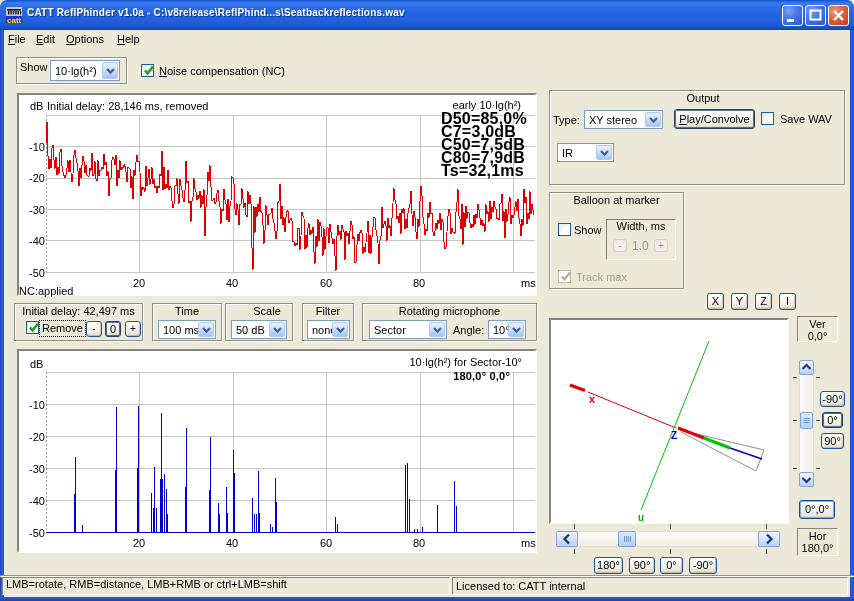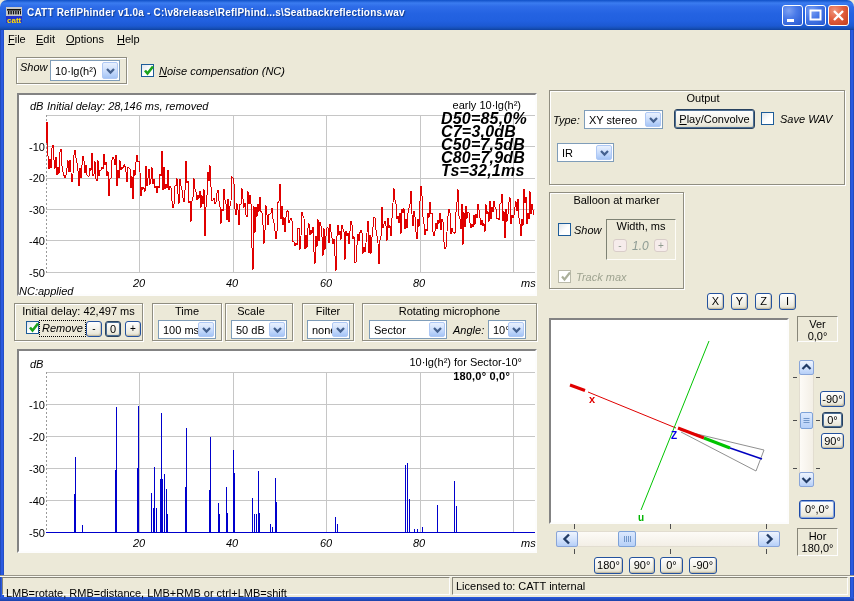--- a/index.html
+++ b/index.html
@@ -14,21 +14,21 @@
 .tbtn{position:absolute;top:5px;width:21px;height:21px;border:1px solid #fff;border-radius:3px;}
 .tbtn svg{position:absolute;left:0;top:0;}
 #bmin{left:782px;background:radial-gradient(circle at 30% 25%,#7da1f2 0%,#4a7ae8 40%,#2557d0 100%);}
 #bmax{left:805px;background:radial-gradient(circle at 30% 25%,#7da1f2 0%,#4a7ae8 40%,#2557d0 100%);}
 #bcls{left:828px;background:radial-gradient(circle at 30% 25%,#f0977e 0%,#e25f3e 45%,#c33d1c 100%);}
 #menu{position:absolute;left:4px;top:30px;width:846px;height:19px;background:#ece9d8;}
 .mi{position:absolute;top:3px;font-size:11px;}
 .grp{position:absolute;border:1px solid #908e81;box-shadow:1px 1px 0 #fff,inset 1px 1px 0 #fff;}
 .gt{position:absolute;width:100%;top:2px;text-align:center;white-space:nowrap;}
 .chart{position:absolute;background:#fff;border-style:solid;border-width:2px;border-color:#838383 #fdfdfd #fdfdfd #838383;}
-.lbl{position:absolute;white-space:nowrap;font-style:italic;}
+.lbl{position:absolute;white-space:nowrap;}
 .rlbl{position:absolute;white-space:nowrap;text-align:right;}
 .ylab{position:absolute;width:27px;text-align:right;}
 .combo{position:absolute;background:#fff;border:1px solid #7f9db9;}
 .combo>span{position:absolute;left:4px;top:50%;transform:translateY(-50%);white-space:nowrap;}
 .carw{position:absolute;right:1px;top:1px;bottom:1px;width:16px;border-radius:2px;border:1px solid #aec8f5;
 background:linear-gradient(180deg,#e9f1fe 0%,#cfe0fc 45%,#b0ccf8 85%,#a5c4f5 100%);}
 .carw svg{position:absolute;left:3px;top:50%;margin-top:-3px;}
 .btn{position:absolute;border:1px solid #24529e;border-radius:3px;color:#000;text-align:center;
 background:linear-gradient(180deg,#ffffff 0%,#f5f4ee 45%,#eceadd 80%,#dcd8c4 100%);
 box-shadow:inset -1px -1px 1px rgba(150,140,110,.45);}
@@ -152,21 +152,21 @@
  <div class="combo" style="left:158px;top:320px;width:58px;height:19px">
       <span>100 ms</span>
    <i class="carw">
         <svg width="9" height="7">
           <path d="M1 1 L4.5 4.6 L8 1" fill="none" stroke="#44618f" stroke-width="2.2"></path>
         </svg>
       </i>
     </div>
 
  <div class="grp" style="left:225px;top:303px;width:68px;height:38px"></div>
- <div class="gt" style="left:225px;top:305px;width:52px">Scale</div>
+ <div class="gt" style="left:241px;top:305px;width:52px">Scale</div>
  <div class="combo" style="left:231px;top:320px;width:56px;height:19px">
       <span>50 dB</span>
    <i class="carw">
         <svg width="9" height="7">
           <path d="M1 1 L4.5 4.6 L8 1" fill="none" stroke="#44618f" stroke-width="2.2"></path>
         </svg>
       </i>
     </div>
 
  <div class="grp" style="left:302px;top:303px;width:52px;height:38px"></div>
@@ -341,18 +341,18 @@
       </svg></div>
  <div class="btn" style="left:820px;top:391px;width:25px;height:16px;line-height:14px">-90°</div>
  <div class="btn def" style="left:822px;top:412px;width:21px;height:16px;line-height:14px">0°</div>
  <div class="btn" style="left:821px;top:433px;width:23px;height:16px;line-height:14px">90°</div>
  <div class="btn blu" style="left:799px;top:500px;width:36px;height:19px;line-height:17px">0°,0°</div>
  <div class="sunk" style="left:797px;top:528px;width:41px;height:28px;line-height:12px;padding-top:1px">Hor<br>180,0°</div>
 
  <div class="abs" style="left:0px;top:575px;width:854px;height:1px;background:#9a978a"></div>
     <div class="abs" style="left:0px;top:576px;width:854px;height:1px;background:#fafaf2"></div>
  <div class="sunk" style="left:2px;top:577px;width:448px;height:18px;text-align:left;background:#ece9d8">
-      <div style="margin:9px 0 0 3px">LMB=rotate, RMB=distance, LMB+RMB or ctrl+LMB=shift</div>
+      <div style="margin:0 0 0 3px">LMB=rotate, RMB=distance, LMB+RMB or ctrl+LMB=shift</div>
     </div>
  <div class="sunk" style="left:452px;top:577px;width:396px;height:18px;text-align:left;background:#ece9d8">
       <div style="margin:2px 0 0 3px">Licensed to: CATT internal</div>
     </div>
 </div>
 
 </body></html>

